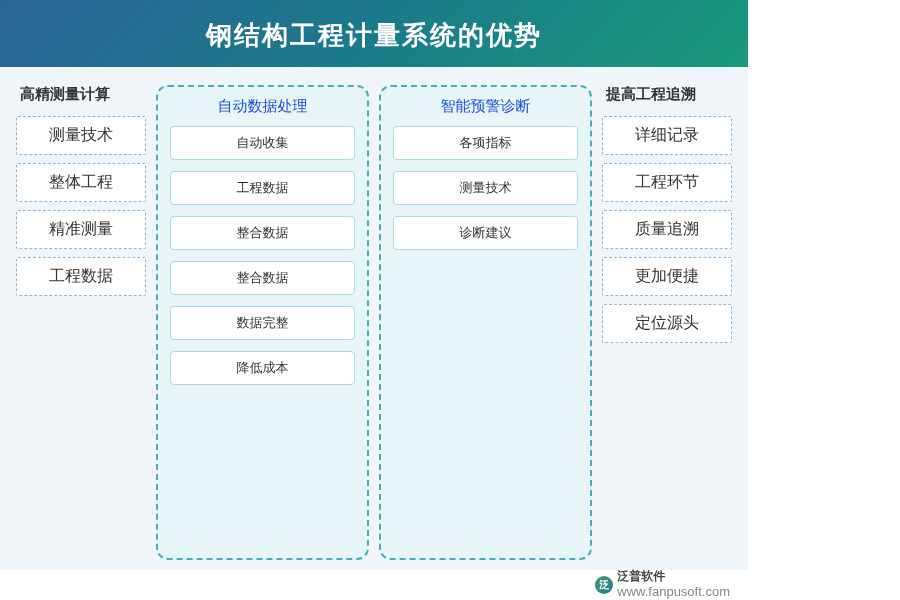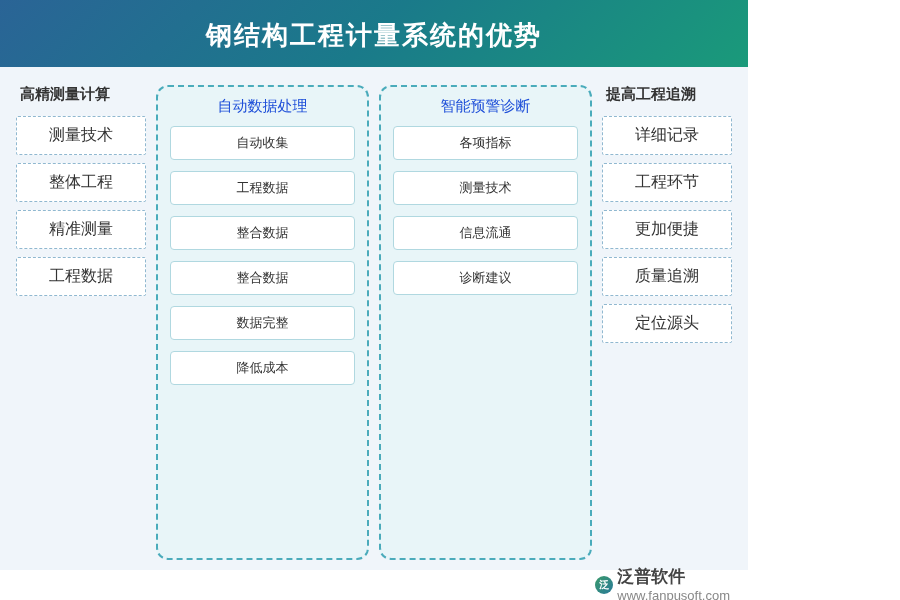--- a/index.html
+++ b/index.html
@@ -150,21 +150,21 @@
       color: #fff;
       font-size: 10px;
       font-weight: bold;
     }
     .footer-text {
       display: flex;
       flex-direction: column;
       line-height: 1.3;
     }
     .footer-name {
-      font-size: 17px;
+      font-size: 12px;
       color: #444;
       font-weight: bold;
     }
     .footer-url {
       font-size: 13px;
       color: #888;
     }
   </style>
 </head>
 <body>
@@ -194,31 +194,30 @@
         <div class="panel-item">整合数据</div>
         <div class="panel-item">整合数据</div>
         <div class="panel-item">数据完整</div>
         <div class="panel-item">降低成本</div>
       </div>
 
       <div class="panel">
         <div class="panel-title">智能预警诊断</div>
         <div class="panel-item">各项指标</div>
         <div class="panel-item">测量技术</div>
-        <div class="panel-item">信息流通</div>
         <div class="panel-item">诊断建议</div>
       </div>
     </div>
 
     <div class="right-col">
       <div class="col-title">提高工程追溯</div>
       <div class="item-box">详细记录</div>
       <div class="item-box">工程环节</div>
+      <div class="item-box">质量追溯</div>
       <div class="item-box">更加便捷</div>
-      <div class="item-box">质量追溯</div>
       <div class="item-box">定位源头</div>
     </div>
 
   </div>
 
   <div class="footer">
     <div class="footer-brand">
       <div class="footer-logo">
         <div class="logo-icon">
           <span>泛</span>

